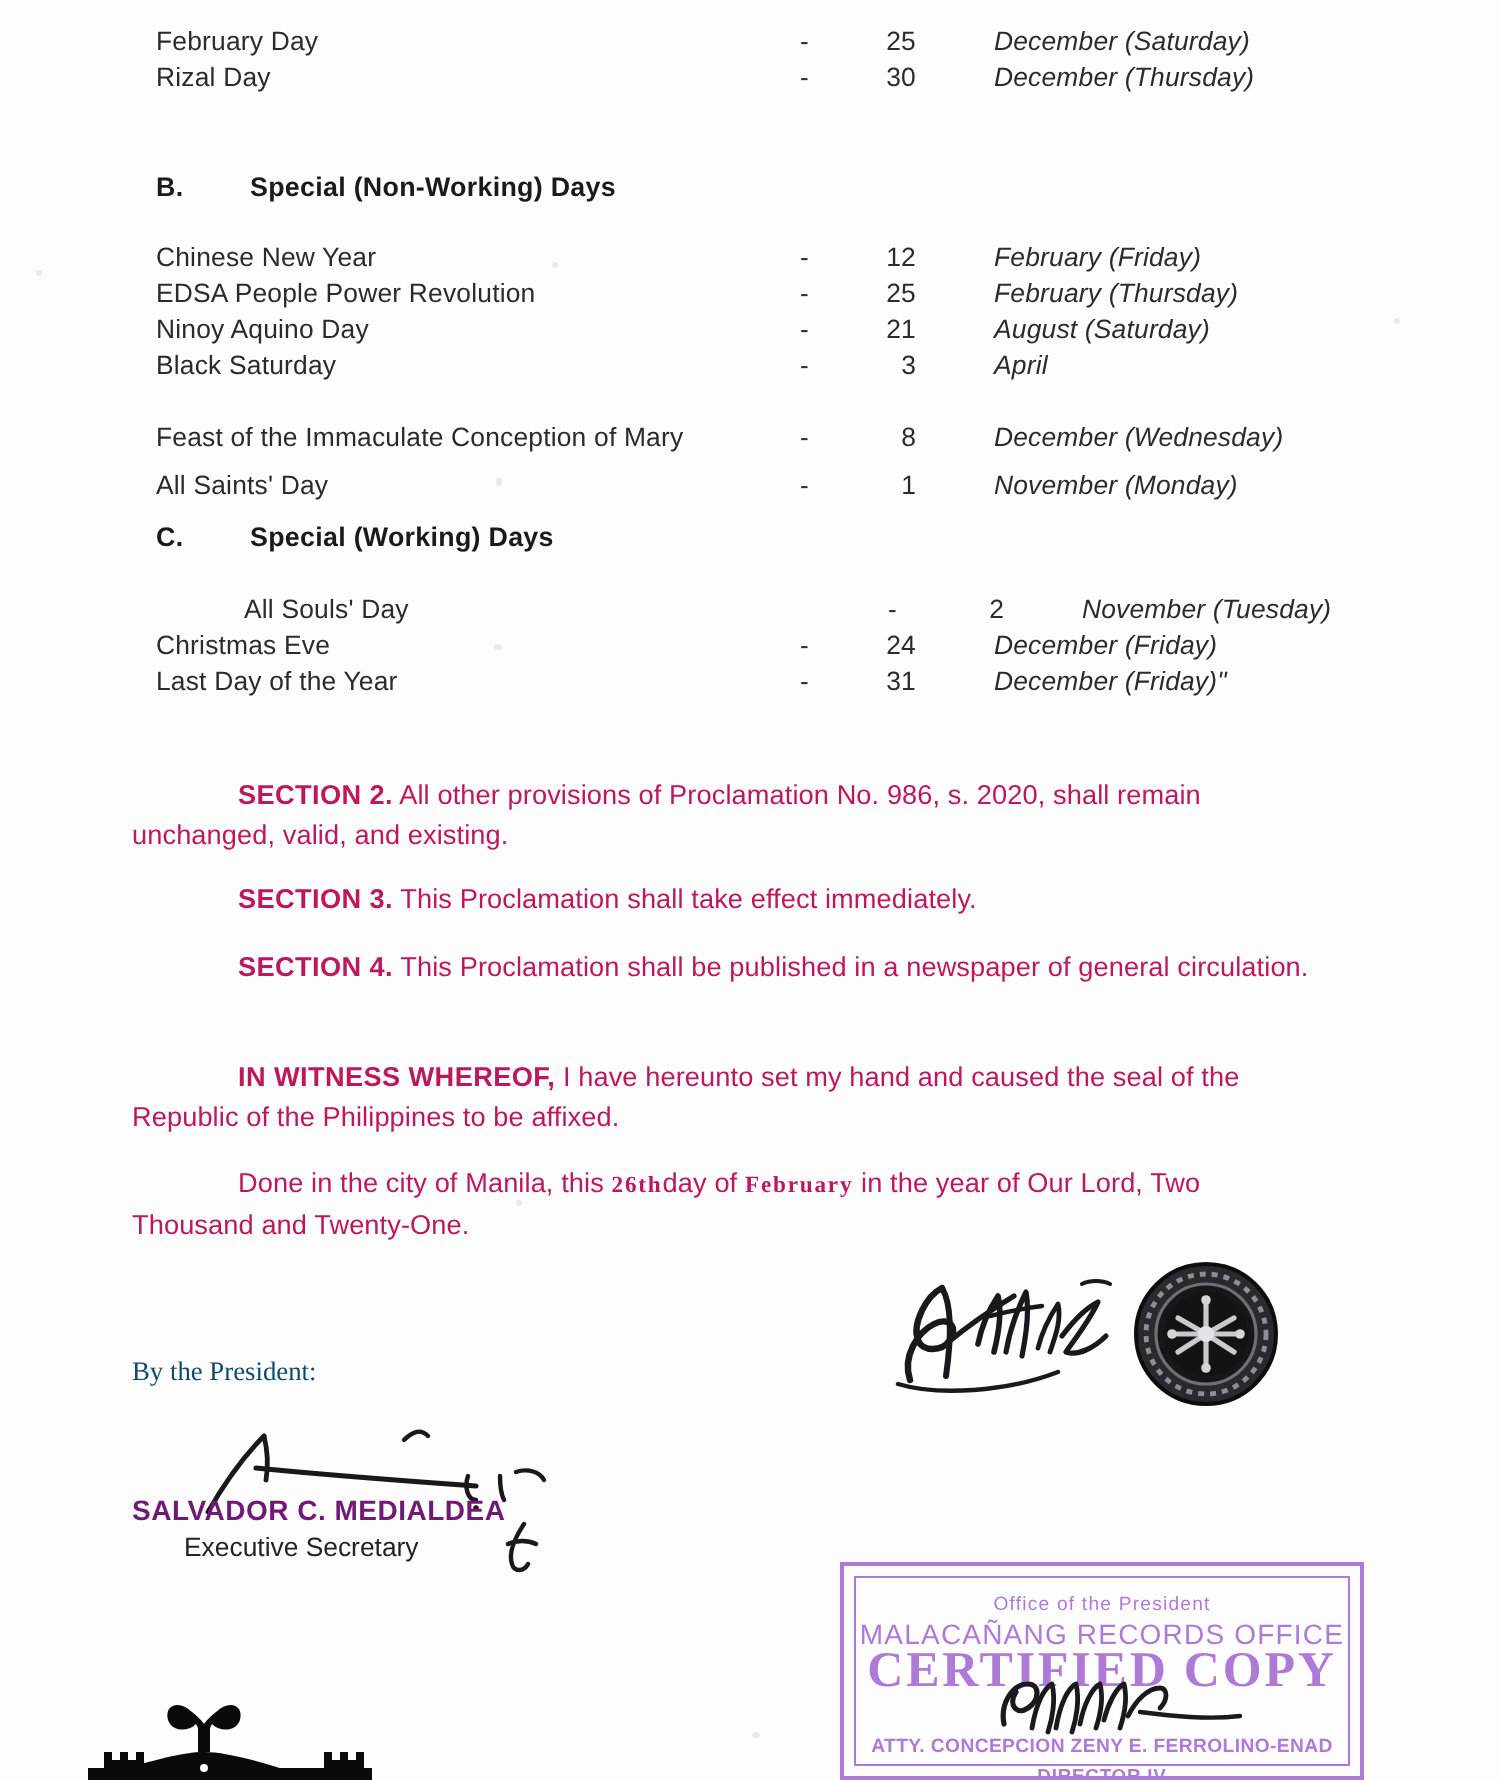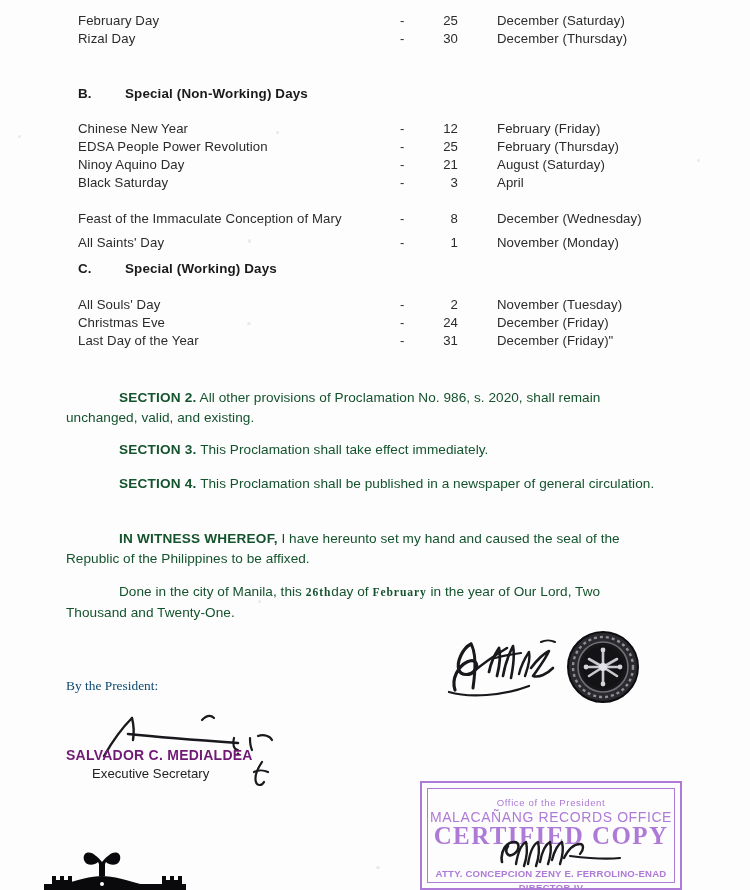--- a/index.html
+++ b/index.html
@@ -52,20 +52,21 @@
     position: absolute;
     left: 350px;
     width: 30px;
     text-align: right;
     top: 0;
   }
   .row .mon {
     position: absolute;
     left: 419px;
     top: 0;
+    font-style: italic;
   }
 
   
   .sec-head {
     position: absolute;
     left: 78px;
     font-size: 13.4px;
     font-weight: bold;
     letter-spacing: .15px;
     color: #1a1a1c;
@@ -76,21 +77,21 @@
     width: 47px;
   }
 
   
   .para {
     position: absolute;
     left: 66px;
     width: 592px;
     font-size: 13.6px;
     line-height: 20px;
-    color: #14532d;
+    color: #be185d;
     text-indent: 53px;
     letter-spacing: .05px;
   }
   .para b { font-weight: bold; letter-spacing: .2px; }
 
   .typed {
     font-family: "Liberation Serif", serif;
     font-weight: bold;
     font-size: 11.6px;
     letter-spacing: .9px;
@@ -268,21 +269,21 @@
     <span class="nm">Feast of the Immaculate Conception of Mary</span>
     <span class="dash">-</span>
     <span class="day">8</span>
     <span class="mon">December (Wednesday)</span>
   </div>
 
   <div class="sec-head" style="top:261px;">
     <span class="ltr">C.</span><span>Special (Working) Days</span>
   </div>
 
-  <div class="row" style="top:297px;">
+  <div class="row" style="top:297px;margin-left:44px;">
     <span class="nm">All Souls' Day</span>
     <span class="dash">-</span>
     <span class="day">2</span>
     <span class="mon">November (Tuesday)</span>
   </div>
   <div class="row" style="top:315px;">
     <span class="nm">Christmas Eve</span>
     <span class="dash">-</span>
     <span class="day">24</span>
     <span class="mon">December (Friday)</span>

